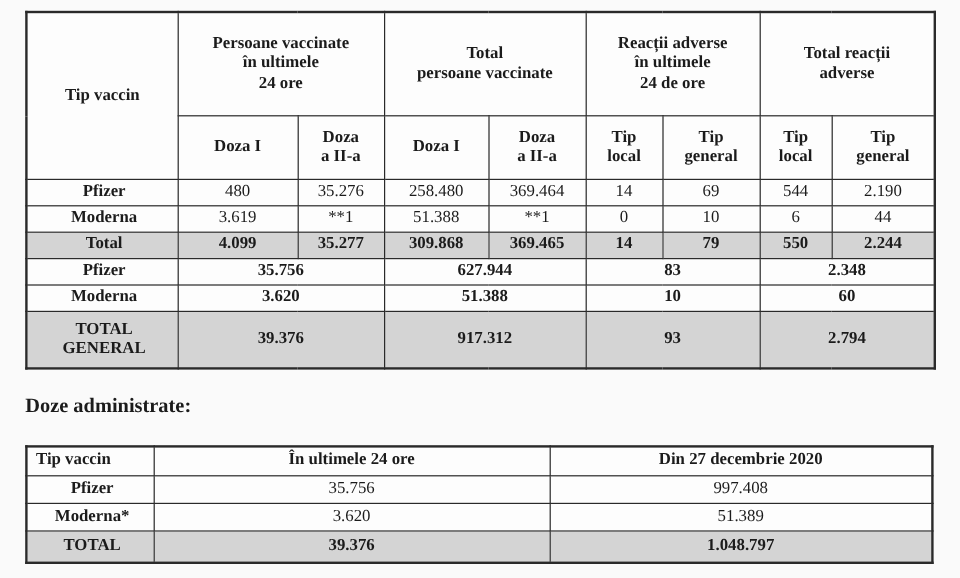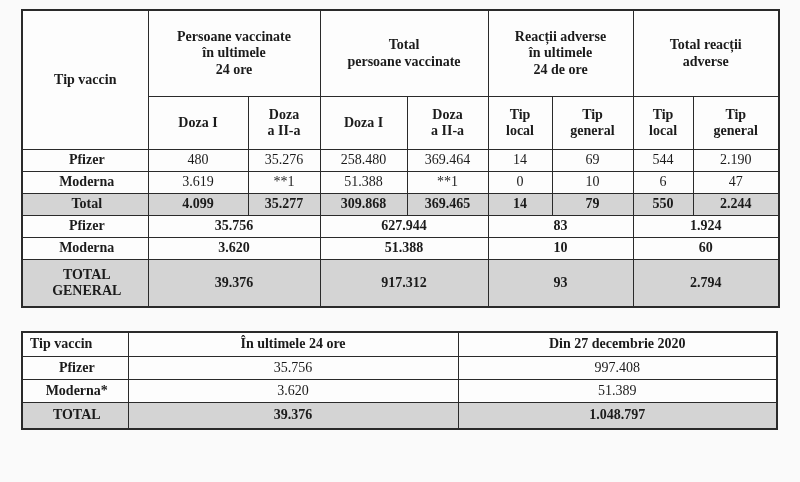--- a/index.html
+++ b/index.html
@@ -122,58 +122,59 @@
       </tr>
       <tr class="dr">
         <td class="label">Moderna</td>
         <td class="num">3.619</td>
         <td class="num">**1</td>
         <td class="num">51.388</td>
         <td class="num">**1</td>
         <td class="num">0</td>
         <td class="num">10</td>
         <td class="num">6</td>
-        <td class="num">47</td>
+        <td class="num">44</td>
       </tr>
       <tr class="dr gray">
         <td class="label">Total</td>
         <td class="numb">4.099</td>
         <td class="numb">35.277</td>
         <td class="numb">309.868</td>
         <td class="numb">369.465</td>
         <td class="numb">14</td>
         <td class="numb">79</td>
         <td class="numb">550</td>
         <td class="numb">2.244</td>
       </tr>
       <tr class="dr">
         <td class="label">Pfizer</td>
         <td class="numb" colspan="2">35.756</td>
         <td class="numb" colspan="2">627.944</td>
         <td class="numb" colspan="2">83</td>
-        <td class="numb" colspan="2">1.924</td>
+        <td class="numb" colspan="2">2.348</td>
       </tr>
       <tr class="dr">
         <td class="label">Moderna</td>
         <td class="numb" colspan="2">3.620</td>
         <td class="numb" colspan="2">51.388</td>
         <td class="numb" colspan="2">10</td>
         <td class="numb" colspan="2">60</td>
       </tr>
       <tr class="tg gray">
         <td class="label">TOTAL
 GENERAL</td>
         <td class="numb" colspan="2">39.376</td>
         <td class="numb" colspan="2">917.312</td>
         <td class="numb" colspan="2">93</td>
         <td class="numb" colspan="2">2.794</td>
       </tr>
     </tbody>
   </table>
 
+  <h2 class="section-heading">Doze administrate:</h2>
 
   <table class="t2">
     <colgroup>
       <col style="width:106px">
         <col style="width:330px">
         <col style="width:319px">
     </colgroup>
     <tbody>
       <tr class="hr">
         <th style="text-align:left; padding-left:7px;">Tip vaccin</th>

